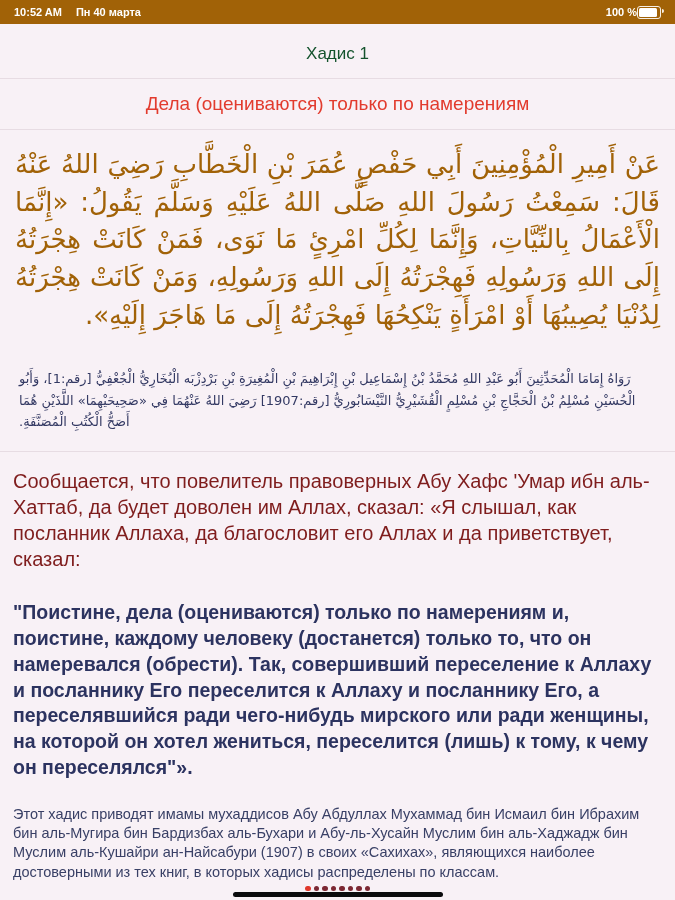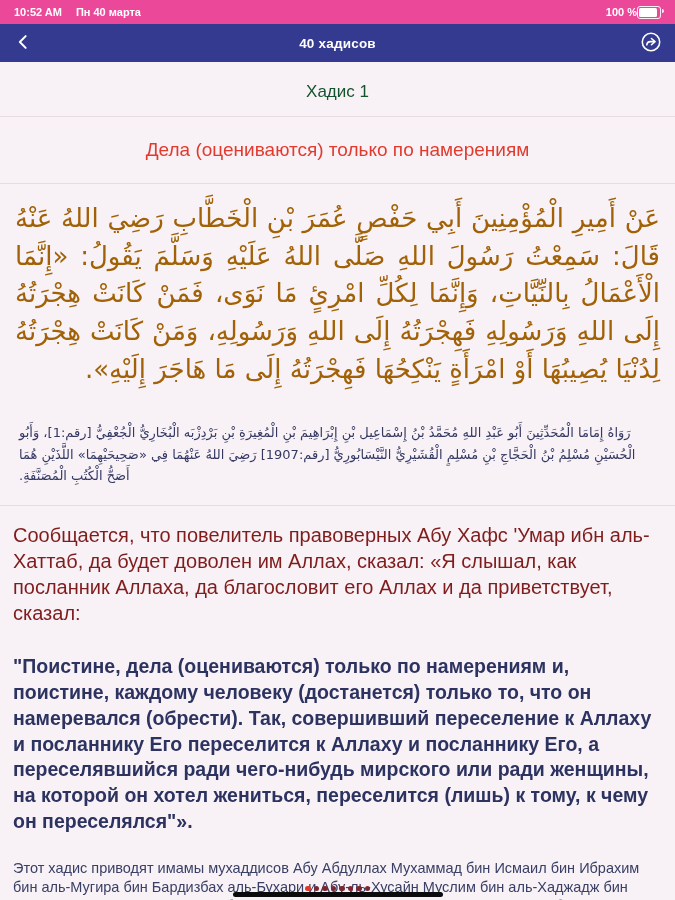--- a/index.html
+++ b/index.html
@@ -9,21 +9,21 @@
     height: 900px;
     overflow: hidden;
     background: #f8f1f6;
     font-family: "Liberation Sans", sans-serif;
   }
   .screen { position: relative; width: 675px; height: 900px; }
 
   
   .statusbar {
     height: 24px;
-    background: #ec4899;
+    background: #a16207;
     color: #ffffff;
     display: flex;
     align-items: center;
     justify-content: space-between;
     padding: 0 14px;
     font-size: 11px;
     font-weight: 700;
     box-sizing: border-box;
   }
   .sb-left { display: flex; gap: 14px; align-items: center; }
@@ -92,21 +92,21 @@
     font-size: 17px;
     font-weight: 400;
     color: #14532d;
   }
   hr.divider {
     border: none;
     border-top: 1px solid #e7dce3;
     margin: 0 -13px;
   }
   .red-title {
-    margin: 22px 0;
+    margin: 14px 0;
     text-align: center;
     font-size: 19px;
     font-weight: 500;
     color: #e23b2e;
   }
   .arabic-main {
     margin: 16px 2px 34px;
     direction: rtl;
     text-align: justify;
     font-size: 26px;
@@ -179,39 +179,20 @@
         <span>Пн 40 марта</span>
       </div>
       <div class="sb-right">
         <span>100 %</span>
         <span class="battery">
             <span class="battery-level"></span>
           </span>
       </div>
     </div>
 
-    <nav class="navbar">
-      <button class="nav-btn back" aria-label="back">
-        <span>
-          <svg width="20" height="20" viewBox="0 0 24 24" fill="none" stroke="#ffffff" stroke-width="2.4" stroke-linecap="round" stroke-linejoin="round">
-            <polyline points="14,5 7,12 14,19"></polyline>
-          </svg>
-        </span>
-      </button>
-      <div class="nav-title">40 хадисов</div>
-      <button class="nav-btn share" aria-label="share">
-        <span>
-          <svg width="22" height="22" viewBox="0 0 24 24" fill="none" stroke="#ffffff" stroke-width="1.7" stroke-linecap="round" stroke-linejoin="round">
-            <circle cx="12" cy="12" r="9.5"></circle>
-            <path d="M12.5 8.2 L16.3 11.6 L12.5 15"></path>
-            <path d="M16 11.6 H11 C8.8 11.6 7.6 13 7.4 15.2"></path>
-          </svg>
-        </span>
-      </button>
-    </nav>
   </header>
 
   <main>
     <h2 class="hadith-number">Хадис 1</h2>
 
     <hr class="divider">
 
     <h1 class="red-title">Дела (оцениваются) только по намерениям</h1>
 
     <hr class="divider">

